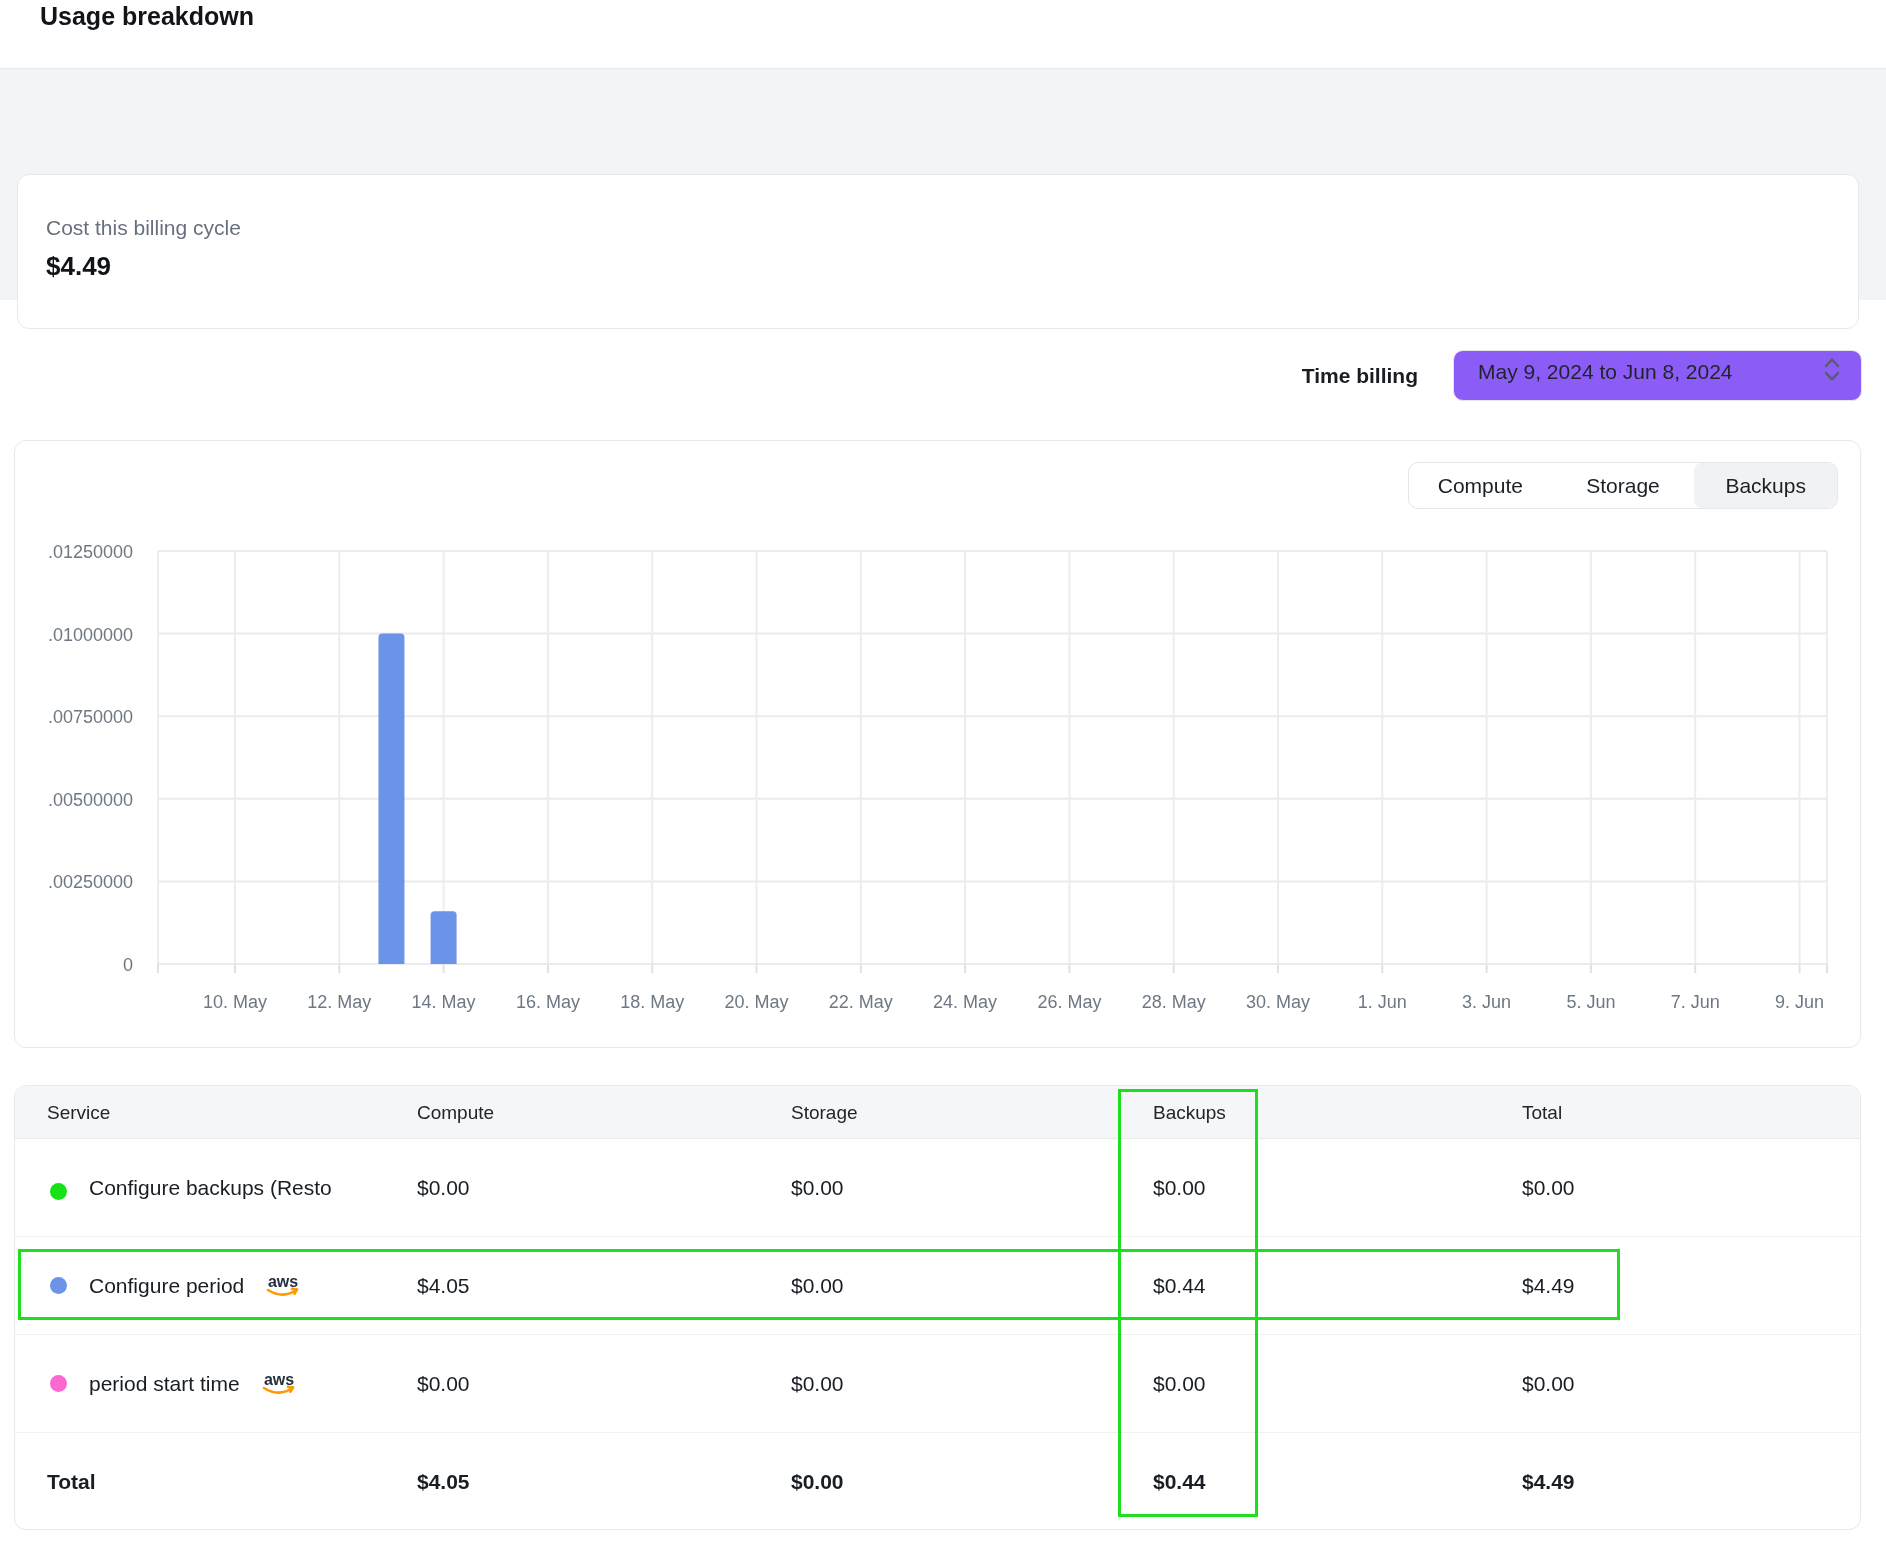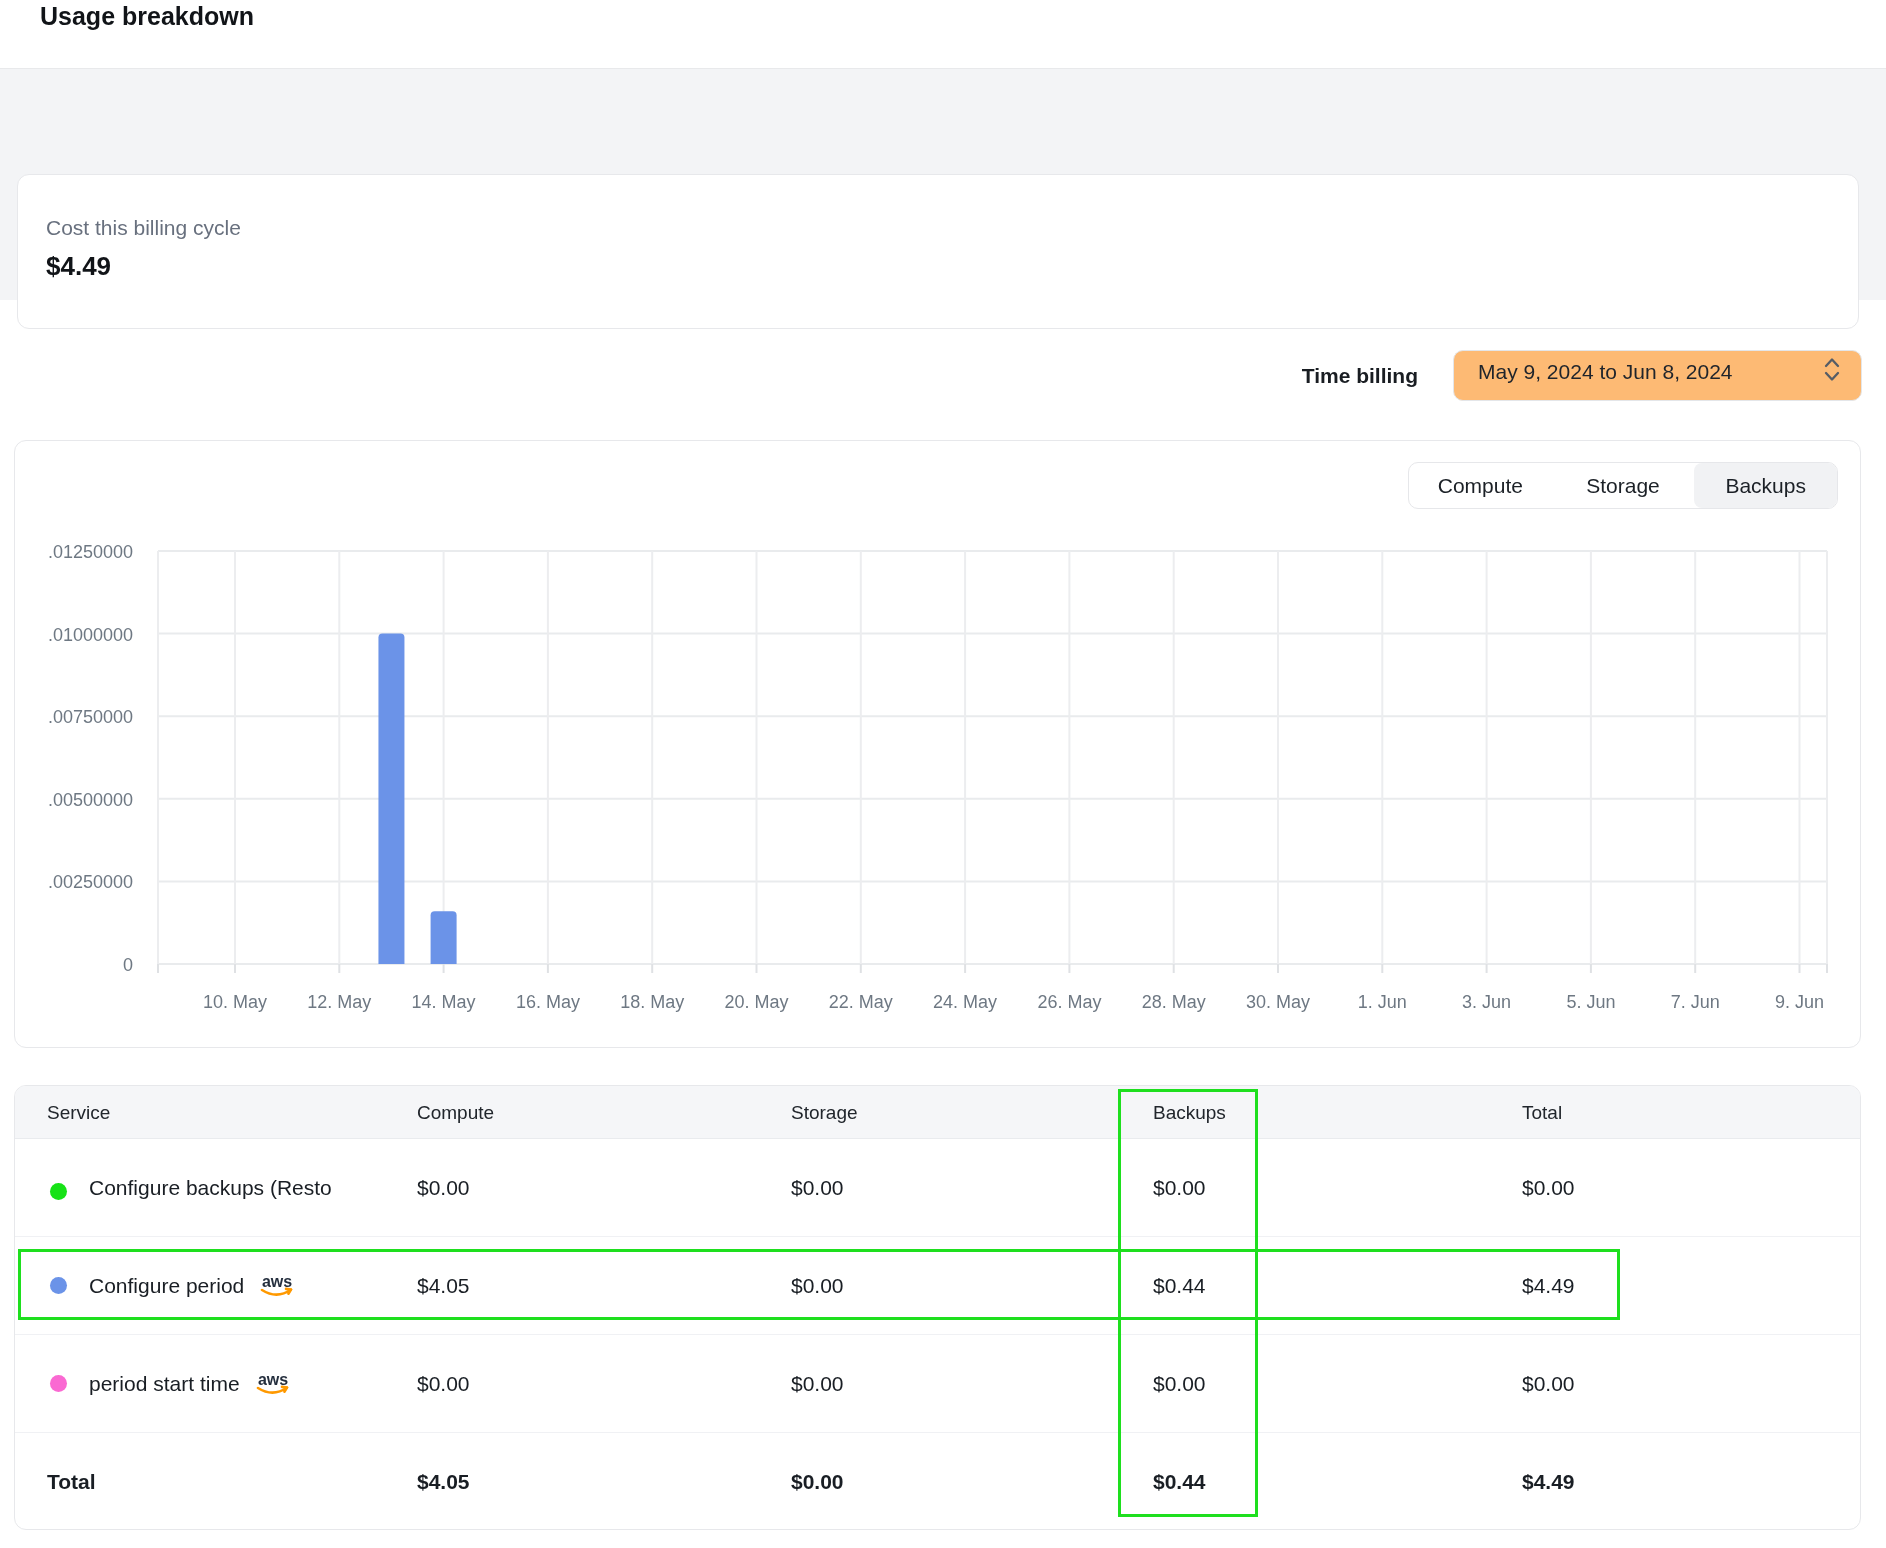--- a/index.html
+++ b/index.html
@@ -19,21 +19,21 @@
 
   
   .cost-card { left: 17px; top: 105px; width: 1842px; height: 155px; background: #ffffff; border: 1px solid #e7e8eb; border-radius: 12px; }
   .cost-label { left: 28px; top: 41px; font-size: 21px; color: #68707e; }
   .cost-value { left: 28px; top: 76px; font-size: 26px; font-weight: 700; color: #111418; }
 
   
   .time-period-label { left: 1160px; top: 364px; width: 258px; text-align: right; font-size: 21px; font-weight: 700; color: #191d22; }
   .time-period-select {
     left: 1453px; top: 350px; width: 409px; height: 51px;
-    background: #fdba74; border: 1px solid #e4e6e9; border-radius: 10px;
+    background: #8b5cf6; border: 1px solid #e4e6e9; border-radius: 10px;
     display: flex; align-items: center; padding: 0 18px 8px 24px; cursor: pointer;
   }
   .time-period-select .value { font-size: 21px; color: #1f242b; flex: 1; }
 
   
   .chart-card { left: 14px; top: 440px; width: 1847px; height: 608px; background: #fff; border: 1px solid #e7e8eb; border-radius: 12px; }
   .table-card { left: 14px; top: 1085px; width: 1847px; height: 445px; background: #fff; border: 1px solid #e7e8eb; border-radius: 12px; overflow: hidden; }
 
   
   .tabs { position: absolute; left: 1393px; top: 21px; width: 430px; height: 47px; border: 1px solid #e6e7ea; border-radius: 10px; display: flex; background: #fff; overflow: hidden; }
@@ -42,21 +42,21 @@
 
   
   .thead { position: absolute; left: 0; top: 0; width: 100%; height: 53px; background: #f5f6f8; border-bottom: 1px solid #e9ebee; }
   .th { position: absolute; top: 0; line-height: 53px; font-size: 19px; font-weight: 400; color: #21262c; }
   .trow { position: absolute; left: 0; width: 100%; height: 98px; }
   .trow.divided { border-bottom: 1px solid #f0f1f4; }
   .td { position: absolute; top: 50%; transform: translateY(-50%); font-size: 21px; color: #191e24; white-space: nowrap; }
   .td.bold { font-weight: 700; }
   .service-cell { display: flex; align-items: center; }
   .dot { width: 17px; height: 17px; border-radius: 50%; display: inline-block; }
-  .aws-badge { display: inline-block; margin-left: 14px; transform: translateY(3px); }
+  .aws-badge { display: inline-block; margin-left: 20px; transform: translateY(3px); }
 
   
   .anno { position: absolute; border: 3px solid #1edf1e; pointer-events: none; z-index: 50; }
   .anno-col { left: 1118px; top: 1089px; width: 140px; height: 428px; }
   .anno-row { left: 18px; top: 1249px; width: 1602px; height: 71px; }
 
   svg text { font-family: "Liberation Sans", sans-serif; }
 </style>
 </head>
 <body>

